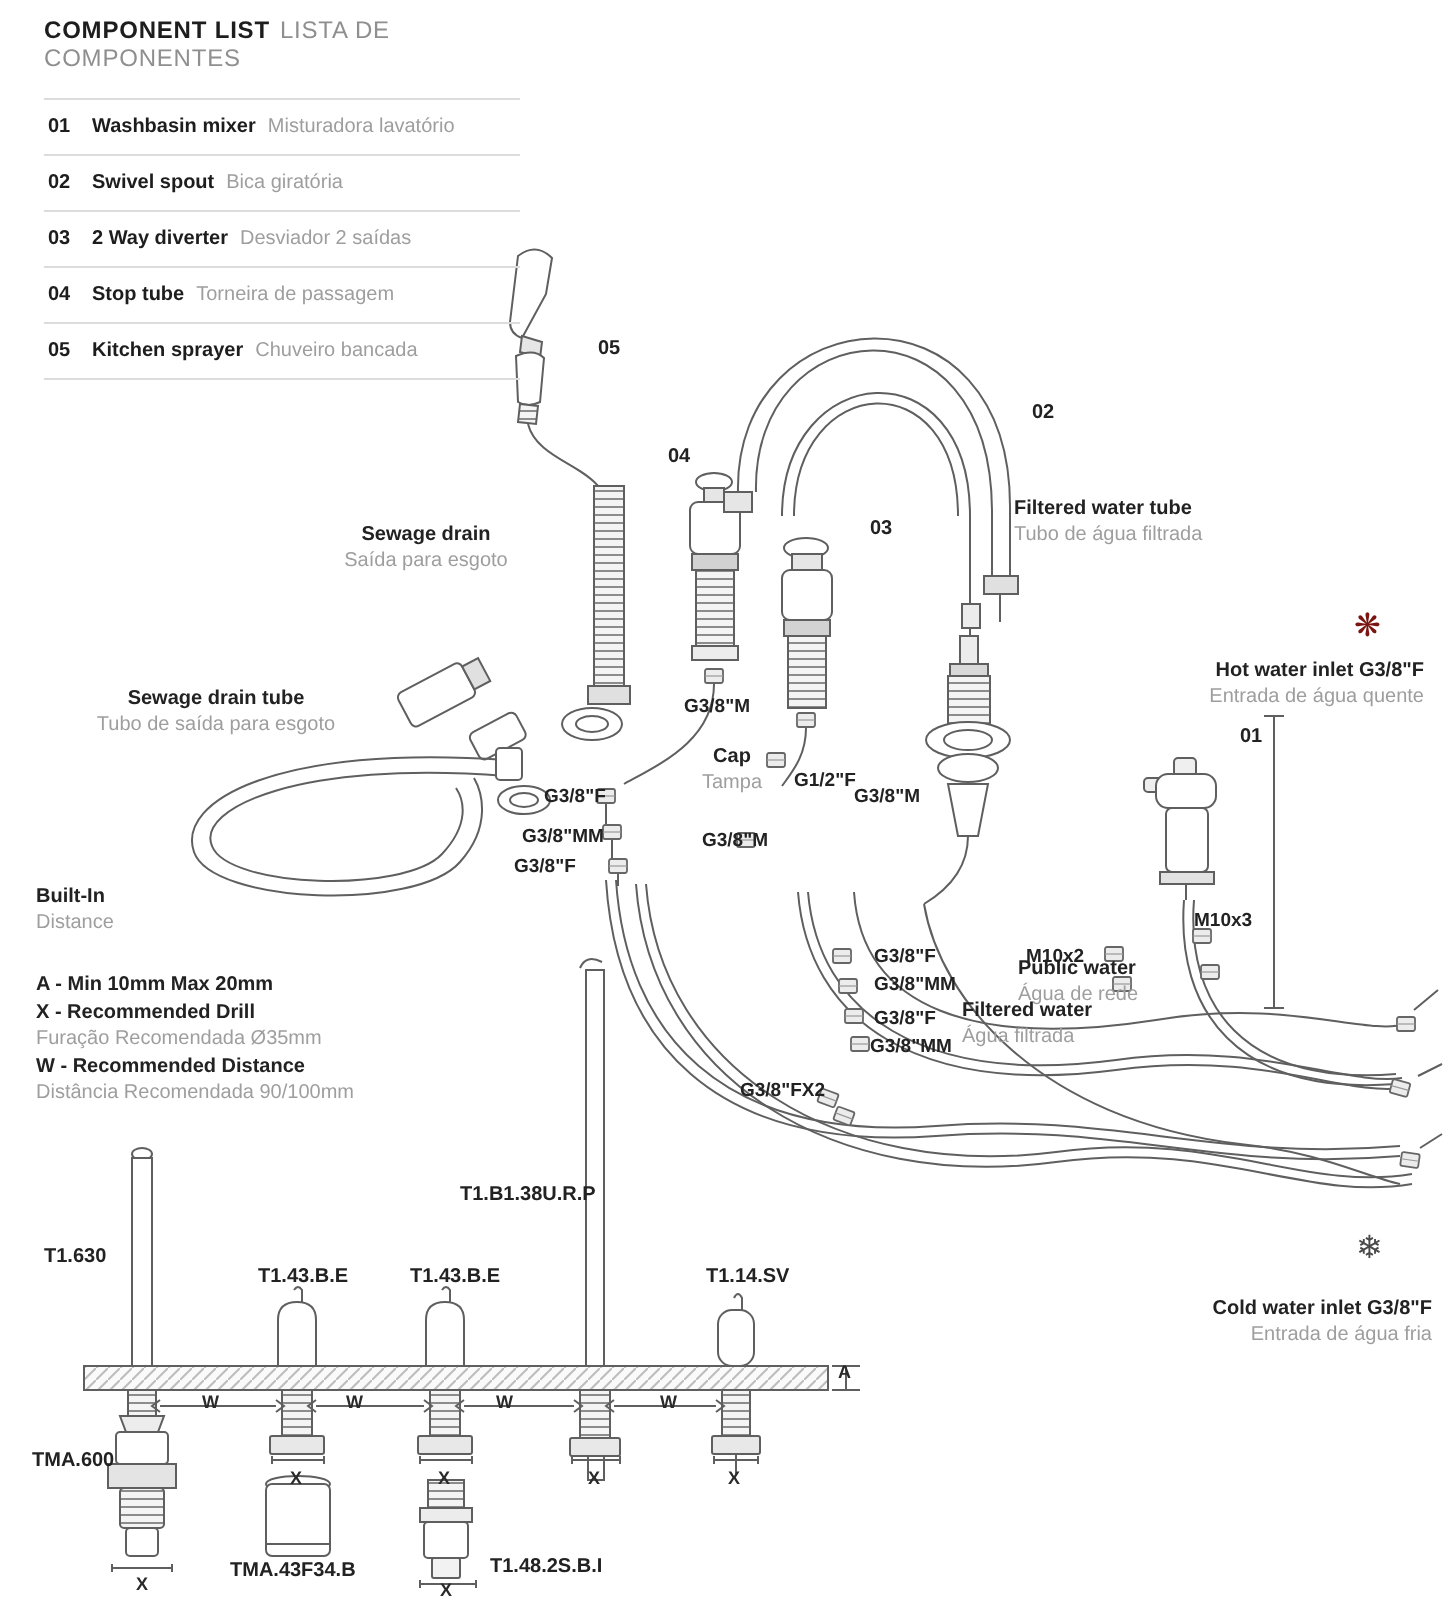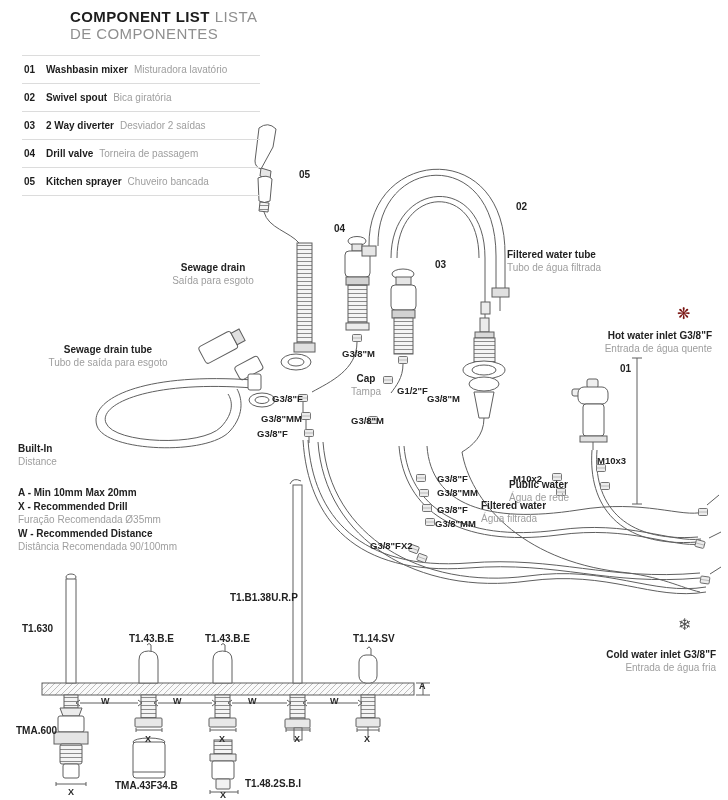--- a/index.html
+++ b/index.html
@@ -3,21 +3,21 @@
 <meta charset="utf-8">
 <style>
   * { margin:0; padding:0; box-sizing:border-box; }
   html,body { background:#fff; }
   body { font-family:"Liberation Sans", sans-serif; }
   .canvas { position:relative; width:728px; height:800px; background:#fff; overflow:hidden; }
   svg.art { position:absolute; left:0; top:0; }
 
   
   .clist { position:absolute; left:22px; top:8px; width:238px; z-index:2; }
-  .clist-hd { font-size:15px; font-weight:700; letter-spacing:.4px; color:#1d1d1d; margin-bottom:13px;margin-left:48px; }
+  .clist-hd { font-size:12px; font-weight:700; letter-spacing:.4px; color:#1d1d1d; margin-bottom:13px; }
   .hd-pt { font-weight:400; color:#8f8f8f; margin-left:5px; }
   .row { display:flex; align-items:baseline; gap:6px; border-top:1px solid #dcdcdc; padding:8px 0 8px 2px; font-size:10px; }
   .row:last-child { border-bottom:1px solid #dcdcdc; }
   .rn { font-weight:700; width:16px; flex:none; color:#1d1d1d; }
   .re { font-weight:700; white-space:nowrap; color:#1d1d1d; }
   .rp { white-space:nowrap; }
 
   
   .lbl { position:absolute; white-space:nowrap; font-size:10px; line-height:13px; font-weight:700; color:#222; z-index:2; }
   .sub { font-weight:400; color:#9e9e9e; }
@@ -228,21 +228,21 @@
       <span class="re">Swivel spout</span>
       <span class="rp sub">Bica giratória</span>
     </div>
     <div class="row">
       <span class="rn">03</span>
       <span class="re">2 Way diverter</span>
       <span class="rp sub">Desviador 2 saídas</span>
     </div>
     <div class="row">
       <span class="rn">04</span>
-      <span class="re">Drill valve</span>
+      <span class="re">Stop tube</span>
       <span class="rp sub">Torneira de passagem</span>
     </div>
     <div class="row">
       <span class="rn">05</span>
       <span class="re">Kitchen sprayer</span>
       <span class="rp sub">Chuveiro bancada</span>
     </div>
   </div>
 
   <div class="lbl" style="left:299px; top:168px;">05</div>

